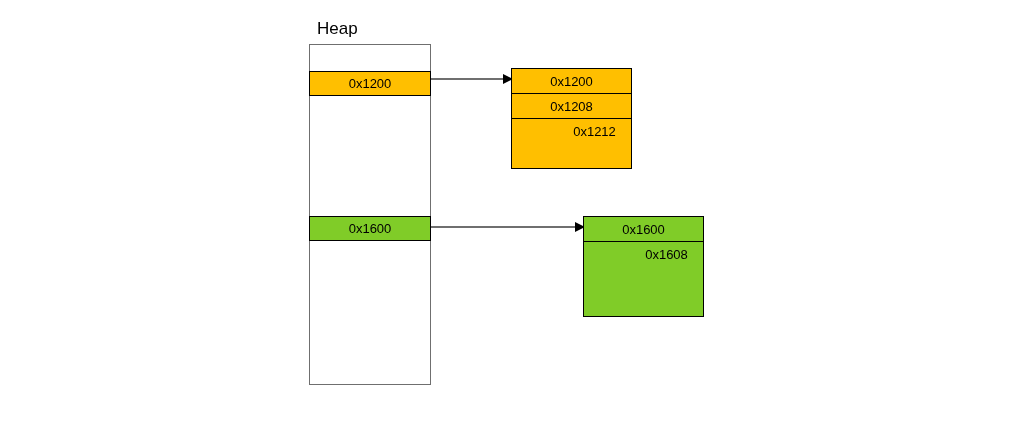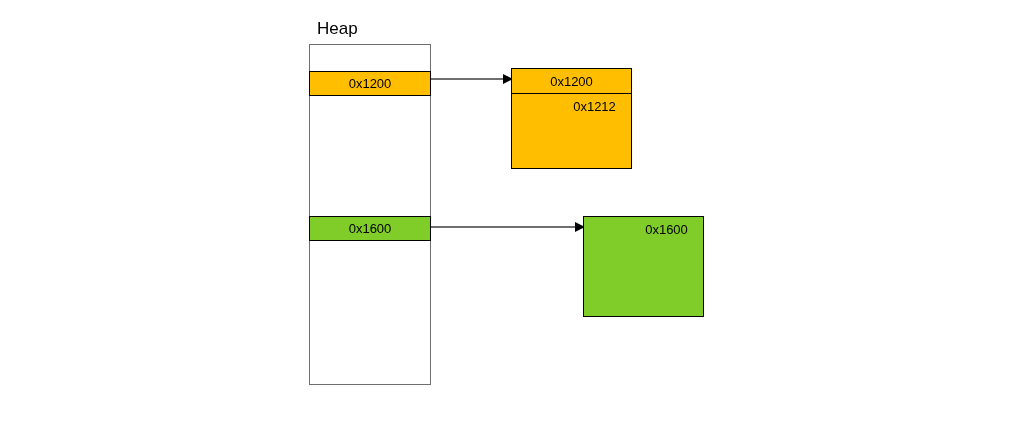--- a/index.html
+++ b/index.html
@@ -127,20 +127,22 @@
     <polygon points="72,2 82,7 72,12" fill="#000000"></polygon>
   </svg>
 
   <svg class="arrow-svg" id="arrow-green" width="156" height="14" viewBox="0 0 156 14">
     <line x1="0" y1="7" x2="145" y2="7" stroke="#6f6f6f" stroke-width="2"></line>
     <polygon points="144,2 154,7 144,12" fill="#000000"></polygon>
   </svg>
 
   <div class="alloc-table" id="alloc-table-orange">
     <div class="alloc-row">0x1200</div>
+    <div class="alloc-row">0x1208</div>
     <div class="alloc-row">0x1212</div>
   </div>
 
   <div class="alloc-table" id="alloc-table-green">
     <div class="alloc-row">0x1600</div>
+    <div class="alloc-row">0x1608</div>
   </div>
 
 </div>
 
 </body></html>

